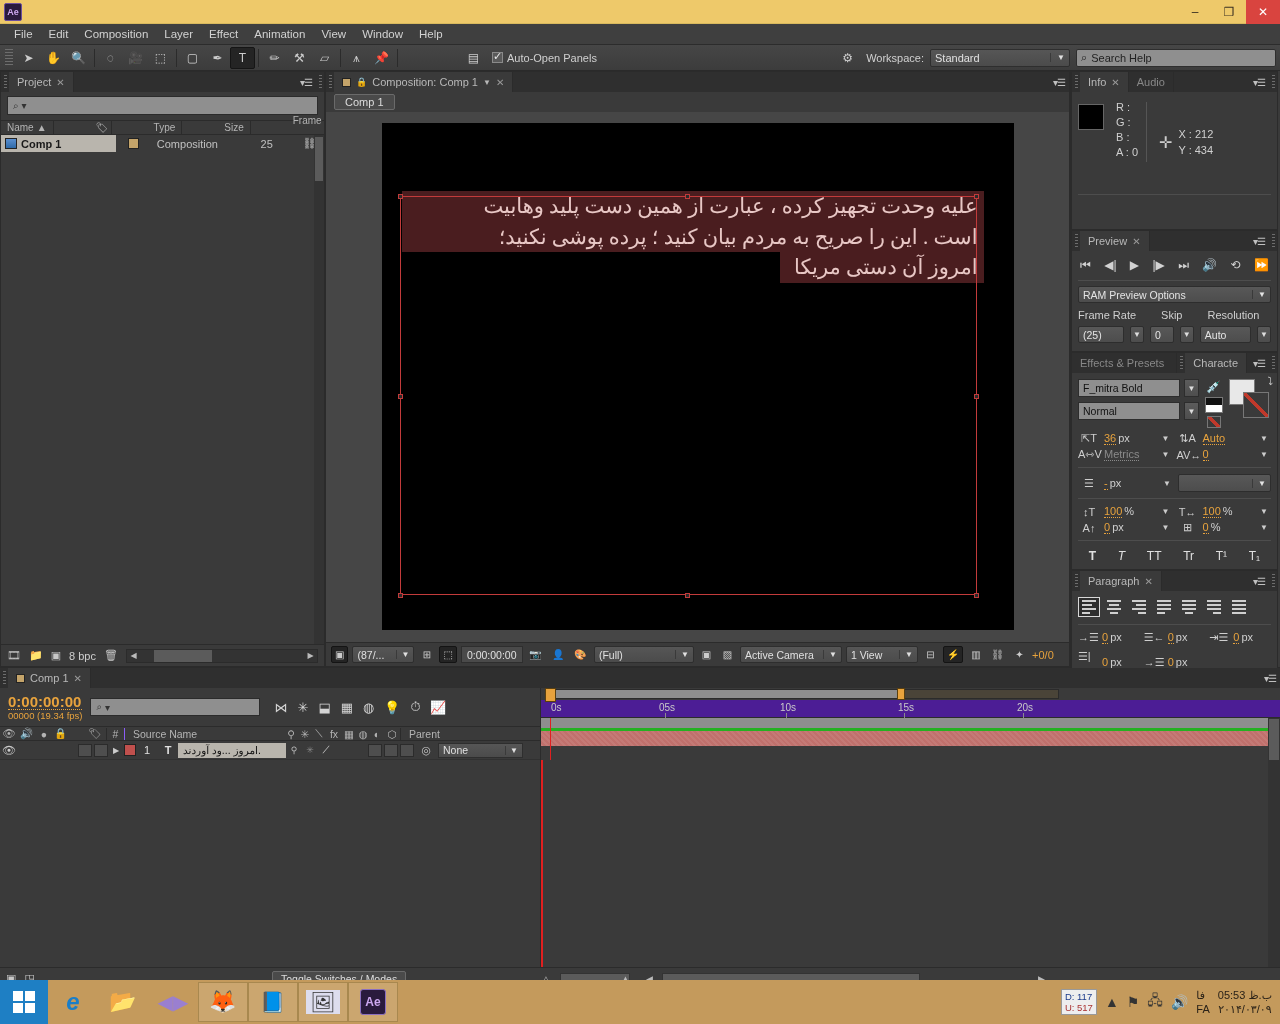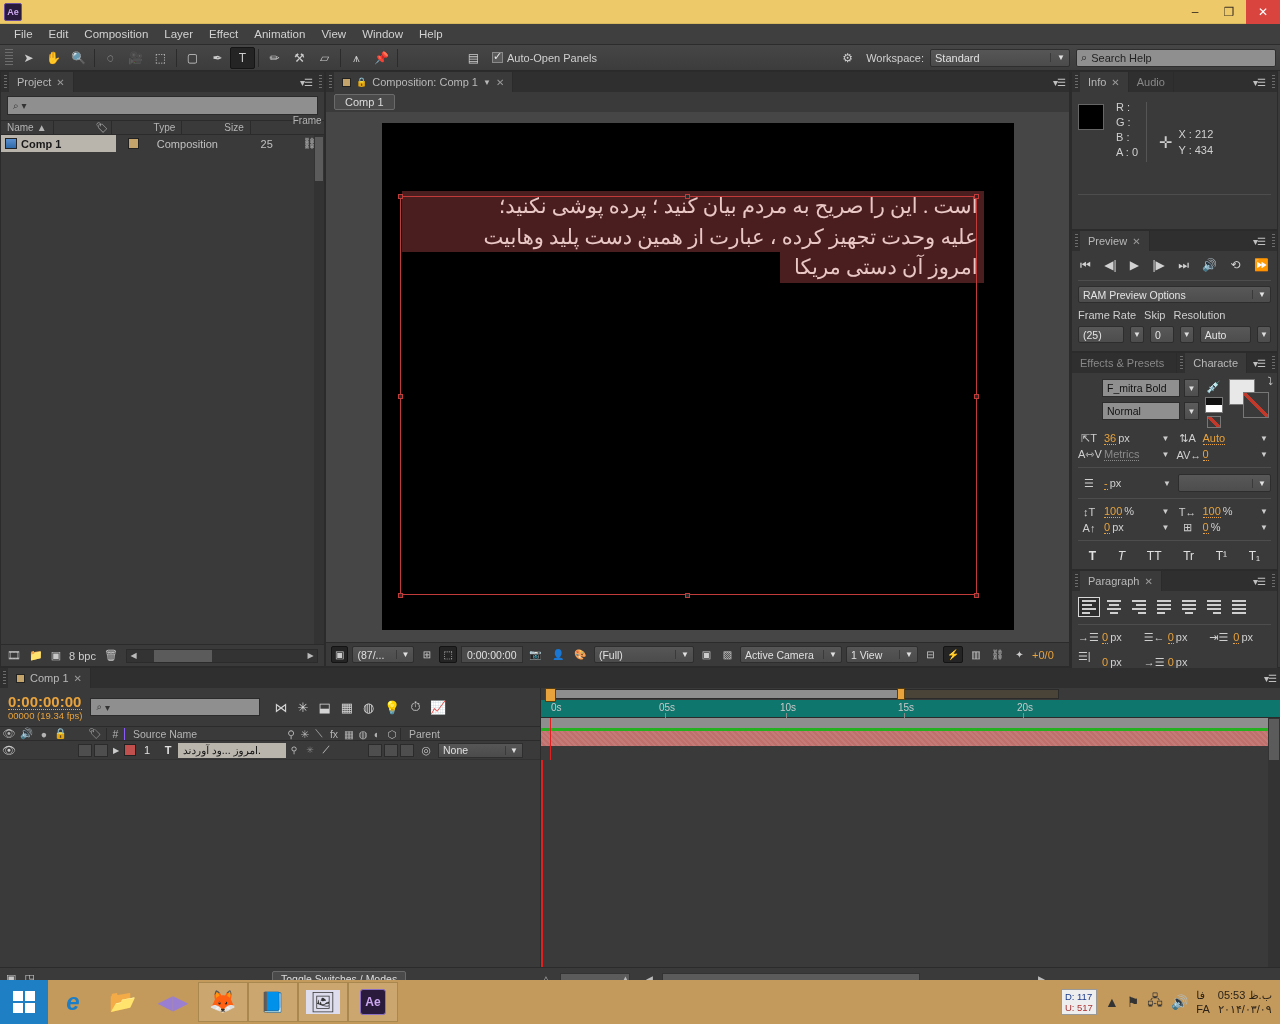--- a/index.html
+++ b/index.html
@@ -131,21 +131,21 @@
   .prow2 { display:flex; align-items:center; gap:6px; margin-top:5px;}
   .lbl { font-size:11px; color:#cfcfcf; }
   .field { height:17px;background:linear-gradient(#585858,#4d4d4d);border:1px solid #2d2d2d;display:flex;align-items:center;padding:0 4px;font-size:10.5px;color:#e4e4e4;border-radius:2px;}
   .fieldarr{width:16px;height:17px;background:linear-gradient(#585858,#4d4d4d);border:1px solid #2d2d2d;display:flex;align-items:center;justify-content:center;font-size:8px;color:#ddd;border-radius:2px;}
   .cbrow{display:flex;align-items:center;gap:5px;margin-top:6px;font-size:11px;color:#cfcfcf;}
   .cbx{width:11px;height:11px;background:#555;border:1px solid #333;}
 
   
   .charbody{background:#3a3a3a;padding:6px;}
   .crow{display:flex;align-items:center;gap:4px;margin-bottom:5px;}
-  .cfield{flex:1;height:18px;background:#8f8f8f;border:1px solid #2d2d2d;display:flex;align-items:center;padding:0 4px;font-size:10.5px;color:#111;margin-left:24px;}
+  .cfield{flex:1;height:18px;background:#8f8f8f;border:1px solid #2d2d2d;display:flex;align-items:center;padding:0 4px;font-size:10.5px;color:#111;}
   .cfieldarr{width:15px;height:18px;background:linear-gradient(#5c5c5c,#4e4e4e);border:1px solid #2d2d2d;display:flex;align-items:center;justify-content:center;font-size:8px;color:#ddd;}
   .colorblocks{position:relative;width:42px;height:40px;}
   .fillsq{position:absolute;left:0;top:0;width:26px;height:26px;background:#e8e8e8;border:1px solid #777;}
   .strokesq{position:absolute;left:14px;top:13px;width:26px;height:26px;background:#3a3a3a;border:1px solid #777;
      background-image:linear-gradient(45deg,transparent 44%,#c0392b 44%,#c0392b 56%,transparent 56%);}
   .nofill{width:14px;height:12px;border:1px solid #777;background-image:linear-gradient(45deg,transparent 40%,#c0392b 40%,#c0392b 60%,transparent 60%);}
   .bwsq{width:18px;height:16px;}
   .chr-g{display:grid;grid-template-columns:22px 1fr 14px 22px 1fr 14px;align-items:center;gap:3px 4px;margin-top:4px;}
   .chr-ico{color:#cfcfcf;font-size:11px;text-align:center;}
   .numv{font-size:11px;color:#e8a33d;border-bottom:1px dotted #e8a33d;}
@@ -179,21 +179,21 @@
   .lrow{height:19px;display:flex;align-items:center;font-size:11px;background:#3a3a3a;border-bottom:1px solid #313131;}
   .sw{width:14px;height:13px;background:#4e4e4e;border:1px solid #2b2b2b;}
   .lbox{width:12px;height:12px;background:#c0504d;border:1px solid #222;}
   .srcname{background:#b9b5ad;color:#111;height:15px;display:flex;align-items:center;justify-content:flex-end;padding:0 5px;font-size:10.5px;width:108px;direction:rtl;}
   .parentdd{width:85px;height:15px;background:linear-gradient(#565656,#4b4b4b);border:1px solid #2e2e2e;display:flex;align-items:center;padding:0 4px;font-size:10.5px;color:#e0e0e0;}
   .tl-right{flex:1;position:relative;background:#3a3a3a;border-left:1px solid #2b2b2b;}
   .workbar{height:12px;background:#3a3a3a;position:relative;}
   .workbar .wfill{position:absolute;left:6px;top:1px;height:10px;background:#8e8e8e;border:1px solid #2b2b2b;}
   .workbar .wend{position:absolute;top:1px;height:10px;background:#4a4438;border:1px solid #2b2b2b;}
   .wgrip{position:absolute;top:0;width:8px;height:12px;background:#e8a33d;border:1px solid #5a4010;}
-  .ruler{height:18px;position:relative;background:#0f766e;border-bottom:1px solid #2b2b2b;}
+  .ruler{height:18px;position:relative;background:#4c1d95;border-bottom:1px solid #2b2b2b;}
   .tick{position:absolute;top:2px;font-size:10px;color:#c9c9c9;}
   .tickline{position:absolute;top:13px;width:1px;height:5px;background:#8c8c8c;}
   .tracks{position:absolute;left:0;right:0;top:30px;bottom:0;}
   .track-grey{position:absolute;left:0;right:12px;top:0;height:10px;background:#8e8e8e;}
   .track-green{position:absolute;left:0;right:12px;top:10px;height:3px;background:#25b022;}
   .track-bar{position:absolute;left:0;right:12px;top:13px;height:15px;background:#c0706c;
     background-image:repeating-linear-gradient(45deg,rgba(255,255,255,.07) 0 2px,transparent 2px 4px);}
   .playhead{position:absolute;top:0;bottom:0;width:1px;background:#e02020;}
   .tl-vscroll{position:absolute;right:0;top:30px;bottom:0;width:12px;background:#333;}
   .tl-vscroll .vt{width:10px;height:60px;background:#5b5b5b;margin:1px auto;}
@@ -368,22 +368,22 @@
         </div>
       </div>
 
       <div class="comp-subtab">
         <span class="subtab-btn">Comp 1</span>
       </div>
 
       <div class="viewer">
         <div class="canvas">
           <div class="txtblock">
+            <div><span class="txtline l2">علیه وحدت تجهیز کرده ، عبارت از همین دست پلید وهابیت</span></div>
             <div><span class="txtline l1">است . این را صریح به مردم بیان کنید ؛ پرده پوشی نکنید؛</span></div>
-            <div><span class="txtline l2">علیه وحدت تجهیز کرده ، عبارت از همین دست پلید وهابیت</span></div>
             <div style="text-align:right"><span class="txtline l3">امروز آن دستی مریکا</span></div>
           </div>
           <div class="selbox" style="left:18px;top:73px;width:577px;height:399px"></div>
           <div class="handle" style="left:16px;top:71px"></div>
           <div class="handle" style="left:303px;top:71px"></div>
           <div class="handle" style="left:592px;top:71px"></div>
           <div class="handle" style="left:16px;top:271px"></div>
           <div class="handle" style="left:592px;top:271px"></div>
           <div class="handle" style="left:16px;top:470px"></div>
           <div class="handle" style="left:303px;top:470px"></div>
@@ -485,21 +485,21 @@
             <span class="tbtn">⏭</span>
             <span class="tbtn">🔊</span>
             <span class="tbtn">⟲</span>
             <span class="tbtn">⏩</span>
           </div>
           <div style="border-top:1px solid #4d4d4d;margin:2px 0 5px 0"></div>
           <div class="field" style="width:100%;position:relative">
             <span>RAM Preview Options</span>
             <span style="margin-left:auto;border-left:1px solid #3a3a3a;padding-left:5px;font-size:8px">▼</span>
           </div>
-          <div style="display:flex;gap:8px;margin-top:6px">
+          <div style="display:flex;gap:25px;margin-top:6px">
             <span class="lbl">Frame Rate</span>
             <span class="lbl">Skip</span>
             <span class="lbl">Resolution</span>
           </div>
           <div class="prow2">
             <span class="field" style="width:52px">(25)</span>
             <span class="fieldarr">▼</span>
             <span class="field" style="width:26px">0</span>
             <span class="fieldarr">▼</span>
             <span class="field" style="width:58px">Auto</span>

